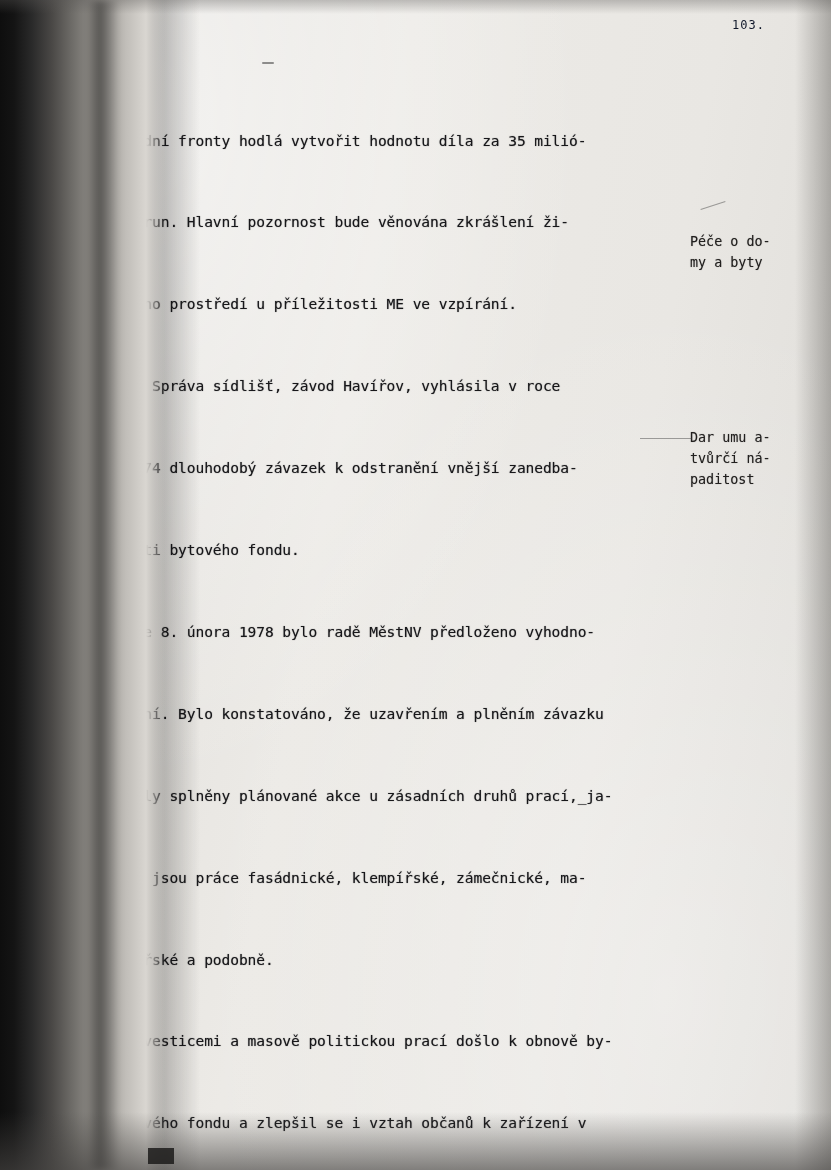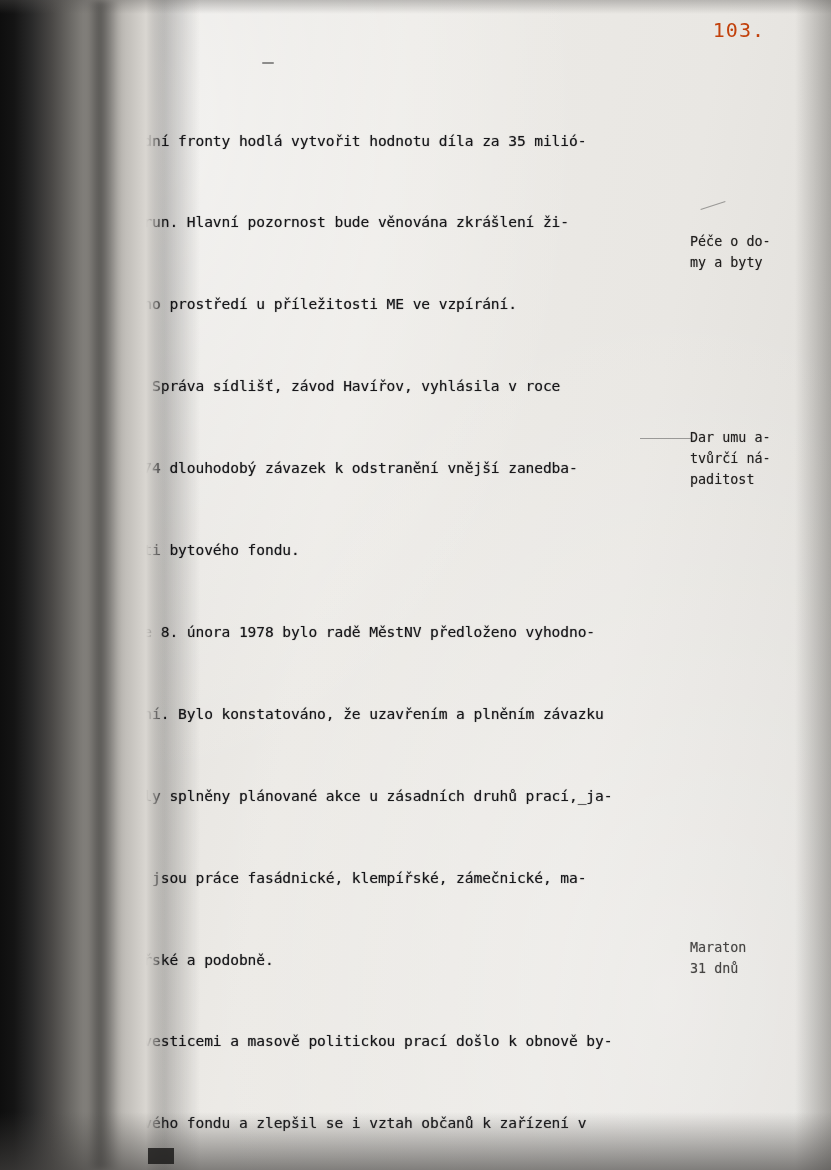--- a/index.html
+++ b/index.html
@@ -68,23 +68,23 @@
     background: #1d1c1b;
     opacity: .85;
     filter: blur(.6px);
   }
 
   
   .page-number {
     position: absolute;
     top: 18px;
     right: 66px;
-    font-size: 20px;
+    font-size: 12px;
     letter-spacing: 1px;
-    color: #c2410c;
+    color: #0f172a;
     font-family: "DejaVu Sans Mono", monospace;
     text-align: right;
   }
 
   
   .body-text {
     position: absolute;
     left: 126px;
     top: 72px;
     width: 510px;
@@ -184,22 +184,20 @@
     
     
     
   </div>
 
   <div class="margin-note note-2">Dar umu a-
 tvůrčí ná-
 paditost</div>
   <div class="margin-note note-1">Péče o do-
 my a byty</div>
-  <div class="margin-note note-3">Maraton
-31 dnů</div>
 
   <div class="fade-left"></div>
   <div class="gutter">
     <div class="gutter-inner"></div>
   </div>
   <div class="edge-right"></div>
   <div class="edge-top"></div>
   <div class="edge-bottom"></div>
   <div class="bottom-mark"></div>
 

